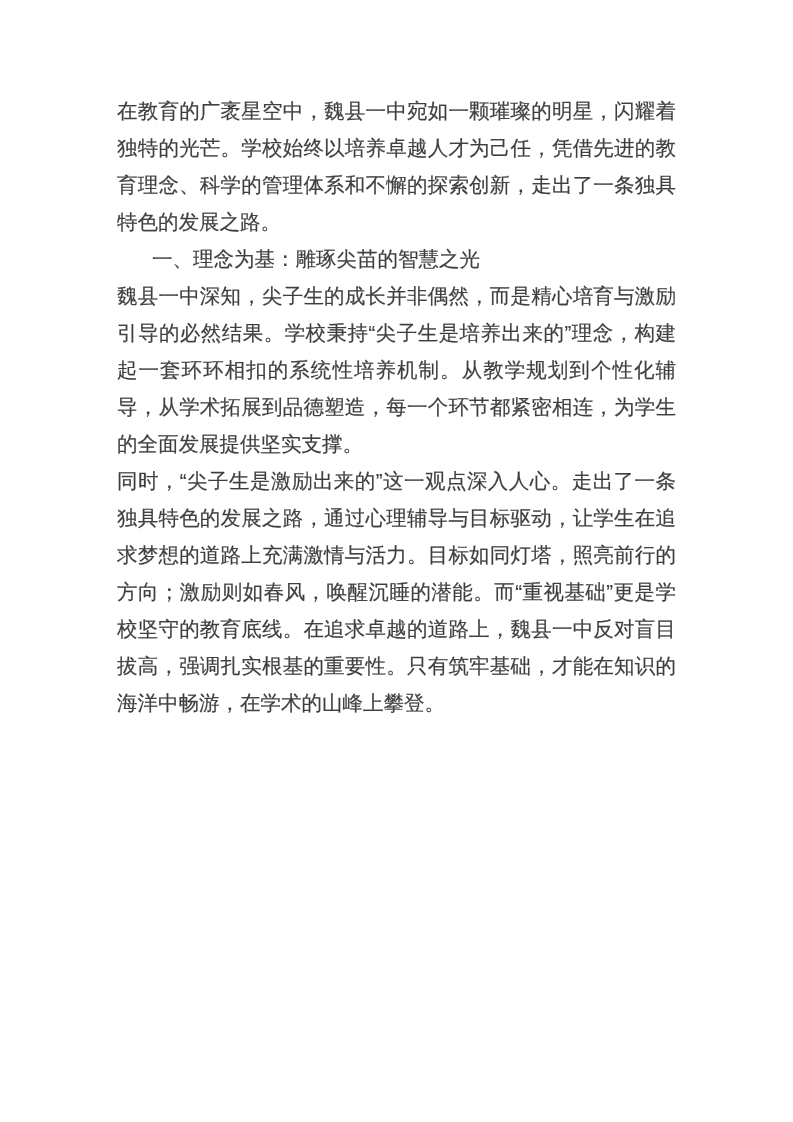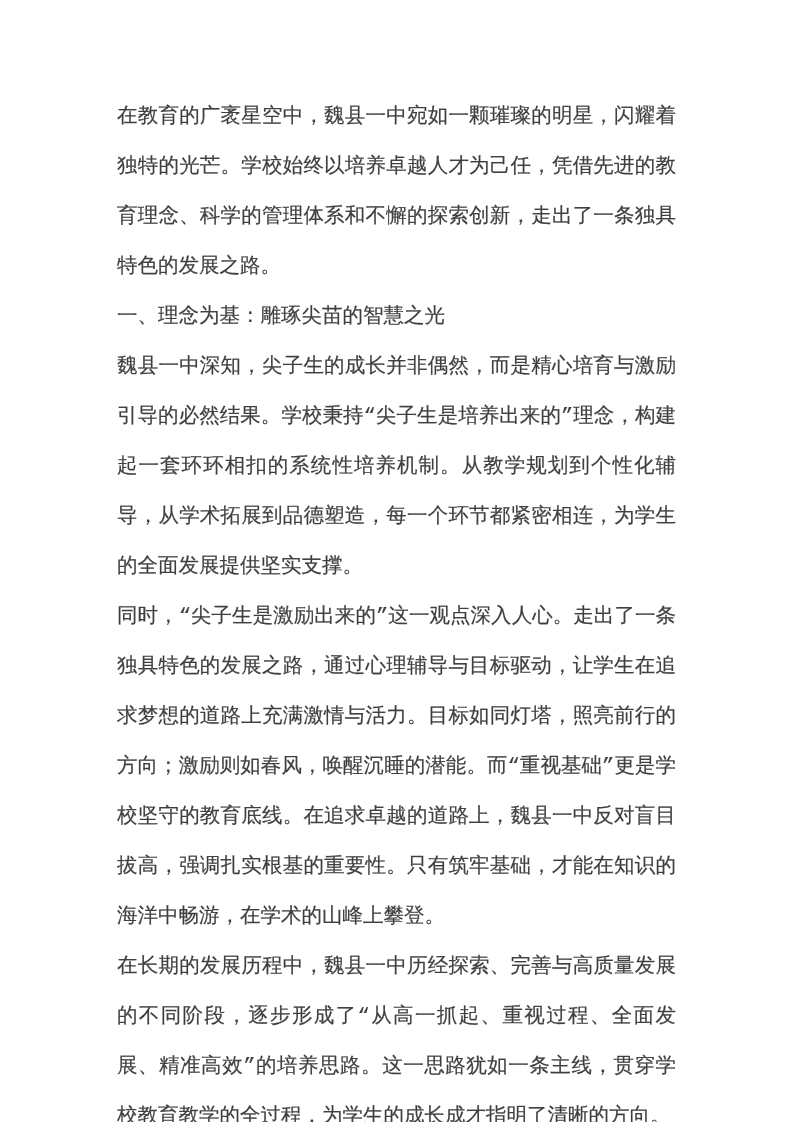--- a/index.html
+++ b/index.html
@@ -16,39 +16,39 @@
     box-sizing: border-box;
   }
   .doc-body {
     position: absolute;
     top: 92px;
     left: 117px;
     width: 559px;
   }
   .para {
     margin: 0;
-    font-family: Liberation Mono, monospace;
+    font-family: Liberation Sans, sans-serif;
     font-size: 20.5px;
-    line-height: 50px;
+    line-height: 37px;
     color: #3e3e3e;
     text-align: justify;
     text-justify: inter-character;
     -webkit-text-stroke: 0.2px #4a4a4a;
     word-break: break-all;
   }
   .heading {
     
     font-weight: normal;
     text-align: left;
+    margin-left: 35px;
   }
 </style>
 </head>
 <body>
 
 <div class="page">
   <div class="doc-body">
     <p class="para">在教育的广袤星空中，魏县一中宛如一颗璀璨的明星，闪耀着独特的光芒。学校始终以培养卓越人才为己任，凭借先进的教育理念、科学的管理体系和不懈的探索创新，走出了一条独具特色的发展之路。</p>
     <p class="para heading">一、理念为基：雕琢尖苗的智慧之光</p>
     <p class="para">魏县一中深知，尖子生的成长并非偶然，而是精心培育与激励引导的必然结果。学校秉持“尖子生是培养出来的”理念，构建起一套环环相扣的系统性培养机制。从教学规划到个性化辅导，从学术拓展到品德塑造，每一个环节都紧密相连，为学生的全面发展提供坚实支撑。</p>
     <p class="para">同时，“尖子生是激励出来的”这一观点深入人心。走出了一条独具特色的发展之路，通过心理辅导与目标驱动，让学生在追求梦想的道路上充满激情与活力。目标如同灯塔，照亮前行的方向；激励则如春风，唤醒沉睡的潜能。而“重视基础”更是学校坚守的教育底线。在追求卓越的道路上，魏县一中反对盲目拔高，强调扎实根基的重要性。只有筑牢基础，才能在知识的海洋中畅游，在学术的山峰上攀登。</p>
-    <p class="para">在长期的发展历程中，魏县一中历经探索、完善与高质量发展的不同阶段，逐步形成了“从高一抓起、重视过程、全面发展、精准高效”的培养思路。这一思路犹如一条主线，贯穿学校教育教学的全过程，为学生的成长成才指明了清晰的方向。</p>
   </div>
 </div>
 
 </body></html>

